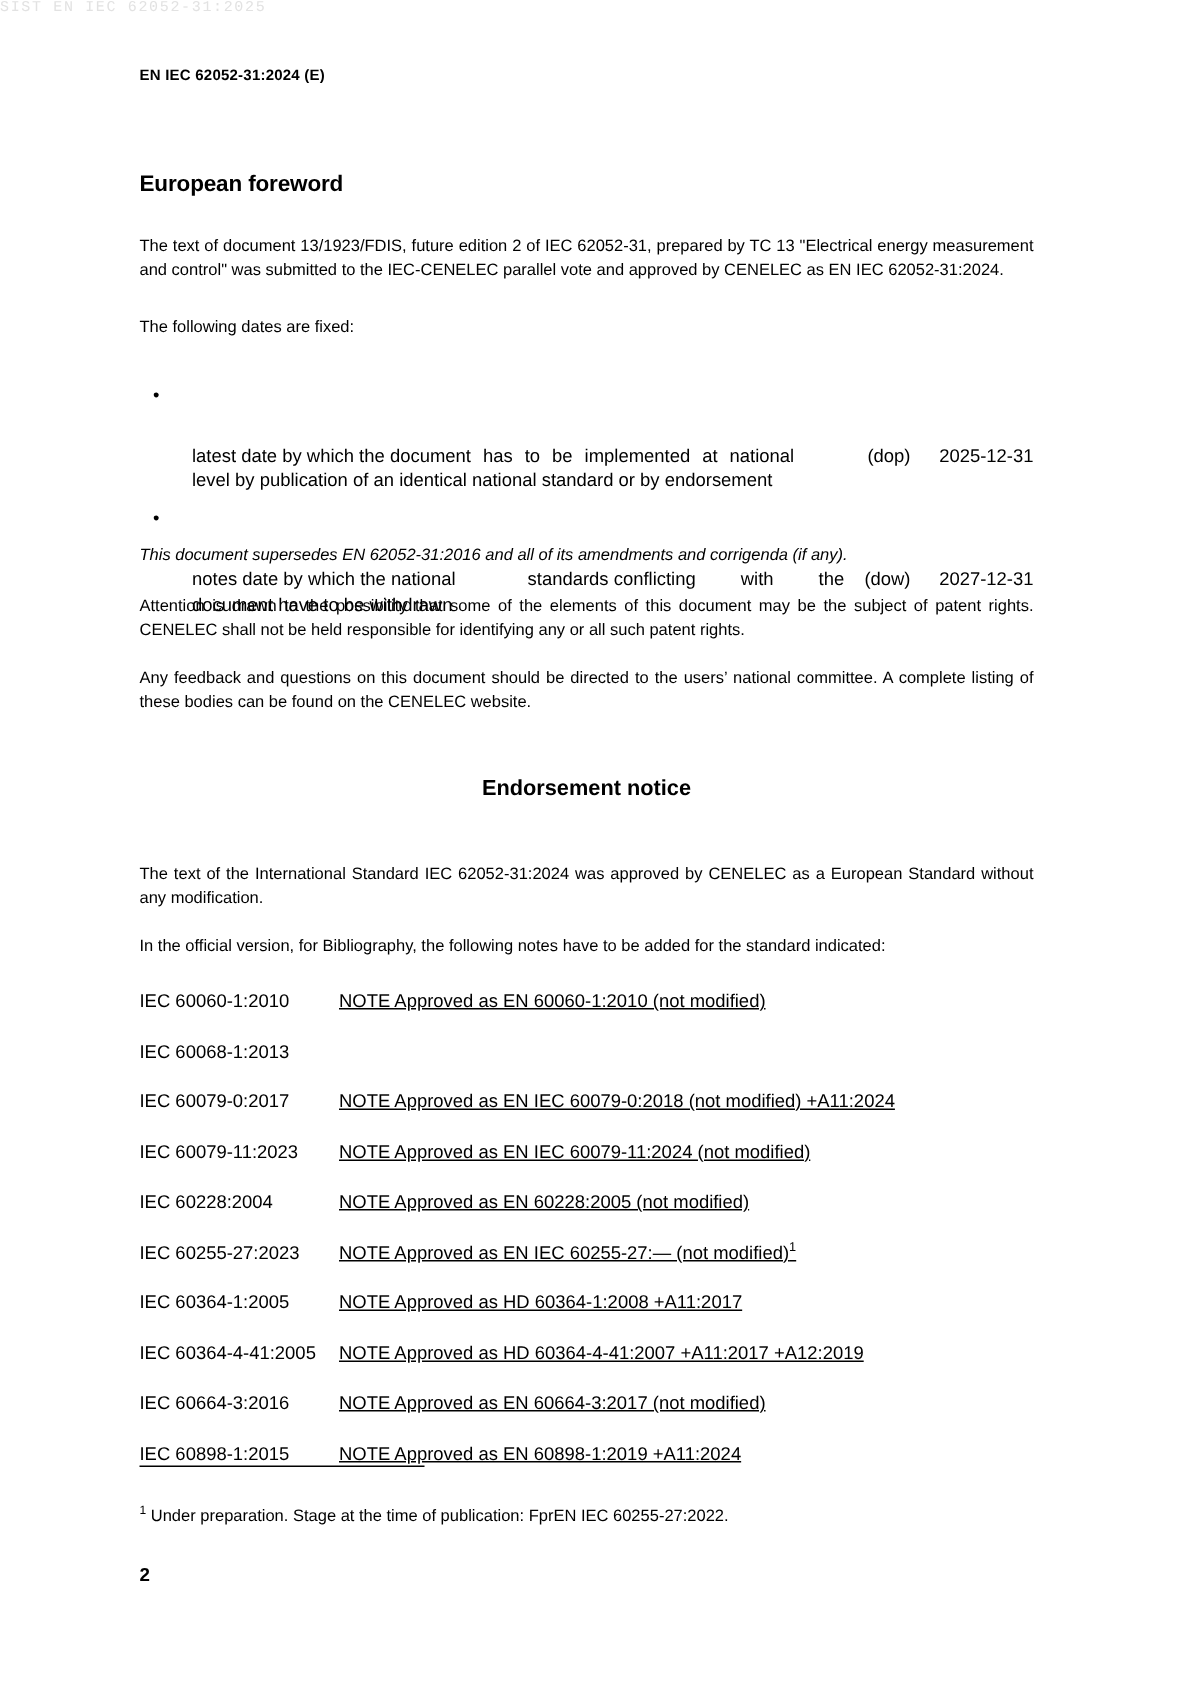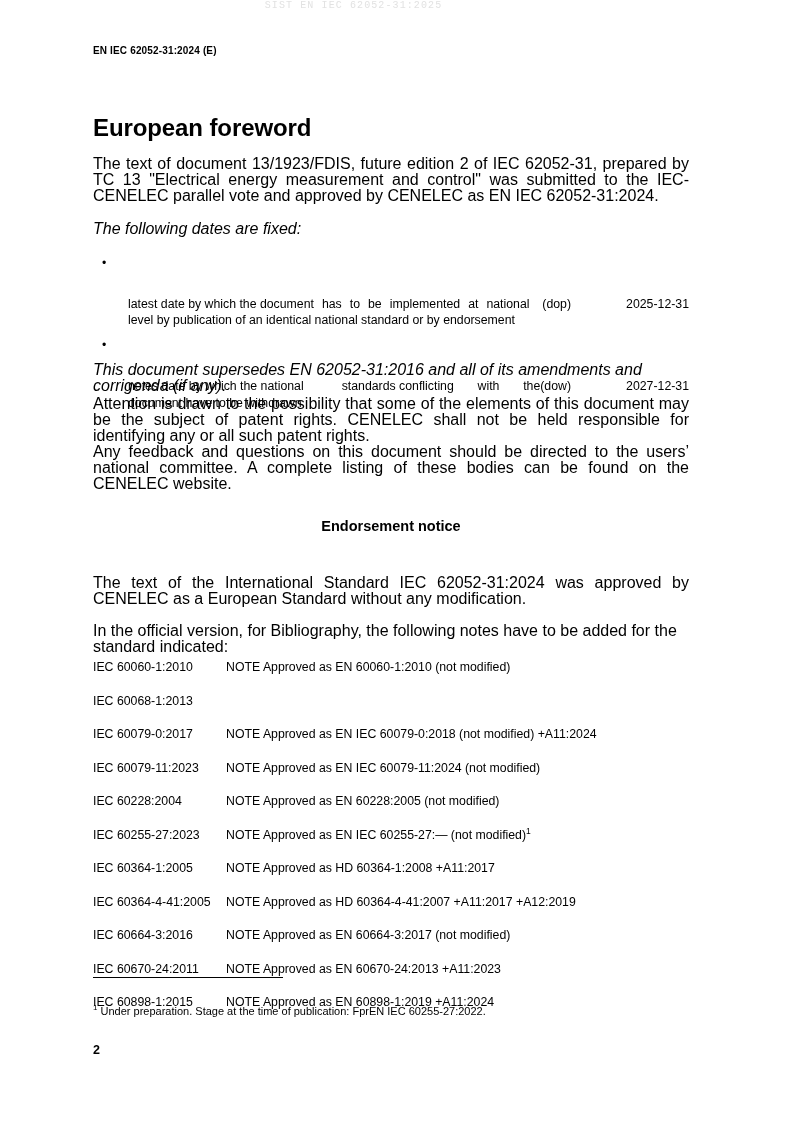--- a/index.html
+++ b/index.html
@@ -21,21 +21,20 @@
     overflow: hidden;
     box-sizing: border-box;
   }
 
   
   .watermark {
     position: absolute;
     top: 0px;
     left: 0;
     width: 707px;
-    text-align: center;
     font-family: "Liberation Mono", "DejaVu Sans Mono", monospace;
     font-size: 10px;
     letter-spacing: 1.1px;
     color: #e2e2e2;
     white-space: nowrap;
   }
 
   
   .content {
     position: absolute;
@@ -51,38 +50,38 @@
     font-size: 10px;
     font-weight: bold;
     letter-spacing: 0.15px;
     white-space: nowrap;
   }
 
   .h1 {
     position: absolute;
     left: 0;
     top: 114px;
-    font-size: 24px;
+    font-size: 15px;
     font-weight: bold;
     letter-spacing: -0.1px;
   }
 
   .para {
     position: absolute;
     left: 0;
     width: 596px;
-    font-size: 16px;
+    font-size: 11px;
     line-height: 16.2px;
     text-align: justify;
     text-justify: inter-word;
   }
   .para.nojust { text-align: left; }
 
   #p-intro  { top: 156px; }
-  #p-dates  { top: 221px; font-style: italic; }
+  #p-dates  { top: 210px; }
   #p-super  { top: 362px; font-style: italic; }
   #p-patent { top: 396px; }
   #p-feedb  { top: 444px; }
   #p-endo1  { top: 575px; }
   #p-endo2  { top: 623px; }
 
   .h2-center {
     position: absolute;
     left: 0;
     top: 518px;
@@ -130,21 +129,20 @@
   .bullet-spacer { flex: 1 1 auto; }
   .bullet-code {
     flex: 0 0 auto;
     white-space: nowrap;
   }
   .bullet-date {
     flex: 0 0 auto;
     white-space: nowrap;
     width: 82px;
     text-align: right;
-    padding-left: 36px;
   }
   .bullet-line2 {
     white-space: nowrap;
   }
   .g1 { width: 8px; display: inline-block; }
   .g3 { width: 30px; display: inline-block; }
   .g4 { width: 48px; display: inline-block; }
 
   
   .notes {
@@ -160,20 +158,21 @@
     height: 33.5px;
   }
   .note-std {
     flex: 0 0 auto;
     width: 133px;
     white-space: nowrap;
   }
   .note-text {
     flex: 1 1 auto;
     white-space: nowrap;
+    text-decoration: underline;
   }
   .note-text sup {
     font-size: 8.5px;
     vertical-align: super;
     line-height: 0;
   }
 
   
   .fn-rule {
     position: absolute;
@@ -312,24 +311,20 @@
         </div>
         <div class="note-row">
           <div class="note-std">IEC 60364-4-41:2005</div>
           <div class="note-text"><span>NOTE Approved as HD 60364-4-41:2007 +A11:2017 +A12:2019</span></div>
         </div>
         <div class="note-row">
           <div class="note-std">IEC 60664-3:2016</div>
           <div class="note-text"><span>NOTE Approved as EN 60664-3:2017 (not modified)</span></div>
         </div>
         <div class="note-row">
-          <div class="note-std">IEC 60670-24:2011</div>
-          <div class="note-text"><span>NOTE Approved as EN 60670-24:2013 +A11:2023</span></div>
-        </div>
-        <div class="note-row">
           <div class="note-std">IEC 60898-1:2015</div>
           <div class="note-text"><span>NOTE Approved as EN 60898-1:2019 +A11:2024</span></div>
         </div>
       </div>
 
     <div class="fn-rule"></div>
 
     <div class="footnote">
       <sup>1</sup>
       <span>Under preparation. Stage at the time of publication: FprEN IEC 60255-27:2022.</span>

